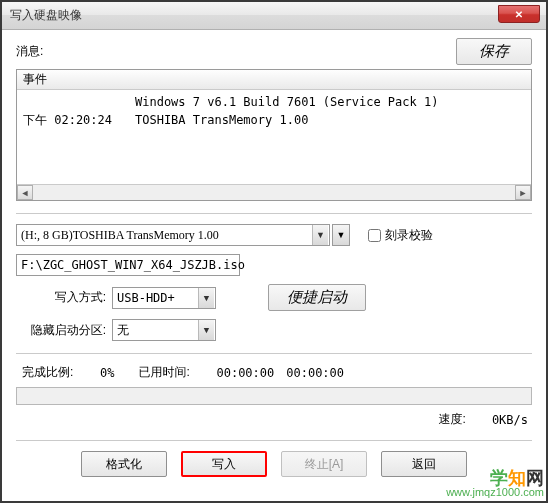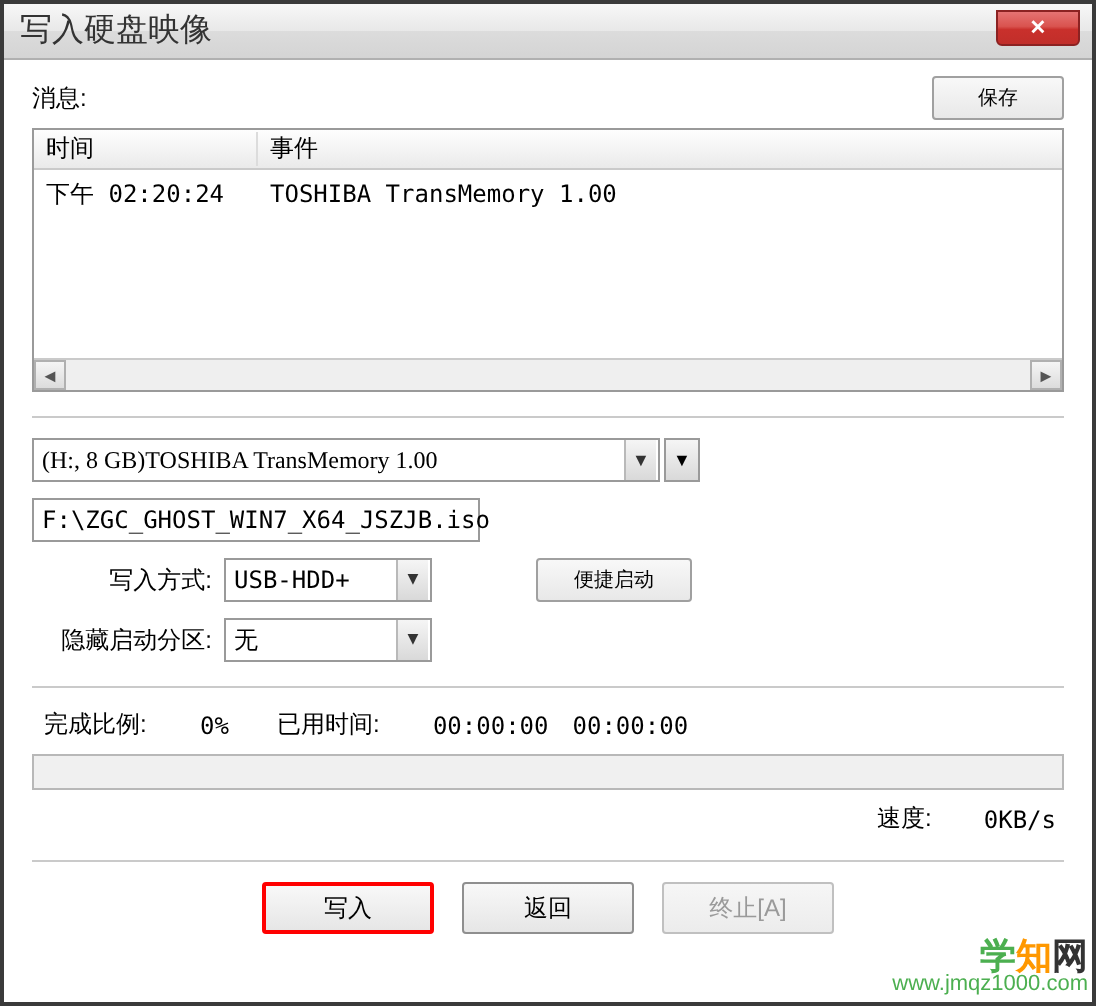--- a/index.html
+++ b/index.html
@@ -24,21 +24,21 @@
   .titlebar {
     height: 28px;
     background: linear-gradient(to bottom, #f7f7f7 0%, #e8e8e8 50%, #dcdcdc 50%, #d4d4d4 100%);
     border-bottom: 1px solid #b0b0b0;
     display: flex;
     align-items: center;
     padding-left: 8px;
     position: relative;
   }
   .titlebar-text {
-    font-size: 16px;
+    font-size: 12px;
     color: #333;
   }
   .close-btn {
     position: absolute;
     right: 6px;
     top: 3px;
     width: 42px;
     height: 18px;
     background: linear-gradient(to bottom, #e57373 0%, #d9534f 45%, #c9302c 55%, #c12e2a 100%);
     border: 1px solid #8b2222;
@@ -60,24 +60,25 @@
     display: flex;
     justify-content: space-between;
     align-items: center;
     margin-bottom: 4px;
   }
   .msg-label { font-size: 12px; }
   .btn {
     background: linear-gradient(to bottom,#f8f8f8,#e8e8e8);
     border: 1px solid #a0a0a0;
     border-radius: 2px;
-    font-size: 10px;
+    font-size: 15px;
     padding: 3px 14px;
     cursor: pointer;
     font-family: inherit;
+    font-style: italic;
   }
   .btn-wide { padding: 3px 22px; }
   
   .log-table {
     border: 1px solid #9a9a9a;
     height: 132px;
     background: #fff;
     position: relative;
     display: flex;
     flex-direction: column;
@@ -230,26 +231,26 @@
 
   <div class="content">
 
     <div class="top-row">
       <span class="msg-label">消息:</span>
       <button class="btn btn-wide">保存</button>
     </div>
 
     <div class="log-table">
       <div class="log-header">
-        <div class="log-col-time">时间</div>
         <div class="log-col-event">事件</div>
       </div>
       <div class="log-body">
         <div class="log-row">
           <div class="c1"></div>
+          <div class="c2">Windows 7 v6.1 Build 7601 (Service Pack 1)</div>
         </div>
         <div class="log-row">
           <div class="c1">下午 02:20:24</div>
           <div class="c2">TOSHIBA TransMemory    1.00</div>
         </div>
       </div>
       <div class="log-scroll-h">
         <div class="scroll-arrow left">◄</div>
         <div class="scroll-arrow right">►</div>
       </div>
@@ -258,20 +259,24 @@
     <div class="sep"></div>
 
     <div class="form-row">
       <div class="combo combo-hdd">
         <span>(H:, 8 GB)TOSHIBA TransMemory    1.00</span>
         <span class="combo-arrow">▼</span>
       </div>
       <div class="arrow-only">
         <span>▼</span>
       </div>
+      <label class="checkbox-wrap">
+        <input type="checkbox" style="">
+        <span>刻录校验</span>
+      </label>
     </div>
 
     <div class="form-row">
       <div class="textfield textfield-wide">
         <span>F:\ZGC_GHOST_WIN7_X64_JSZJB.iso</span>
       </div>
     </div>
 
     <div class="form-row">
       <div class="form-label">写入方式:</div>
@@ -301,23 +306,24 @@
     </div>
     <div class="progress-bar"></div>
     <div class="speed-row">
       <span class="sl">速度:</span>
       <span class="sv">0KB/s</span>
     </div>
 
     <div class="sep"></div>
 
     <div class="bottom-row">
+      <button class="btn-bottom">格式化</button>
       <button class="btn-bottom highlight-red">写入</button>
+      <button class="btn-bottom btn-disabled">终止[A]</button>
       <button class="btn-bottom">返回</button>
-      <button class="btn-bottom btn-disabled">终止[A]</button>
     </div>
 
   </div>
 
   <div class="watermark">
     <div class="wm-brand">
       <span class="g">学</span><span class="o">知</span><span class="k">网</span>
     </div>
     <div class="wm-url">www.jmqz1000.com</div>
   </div>

